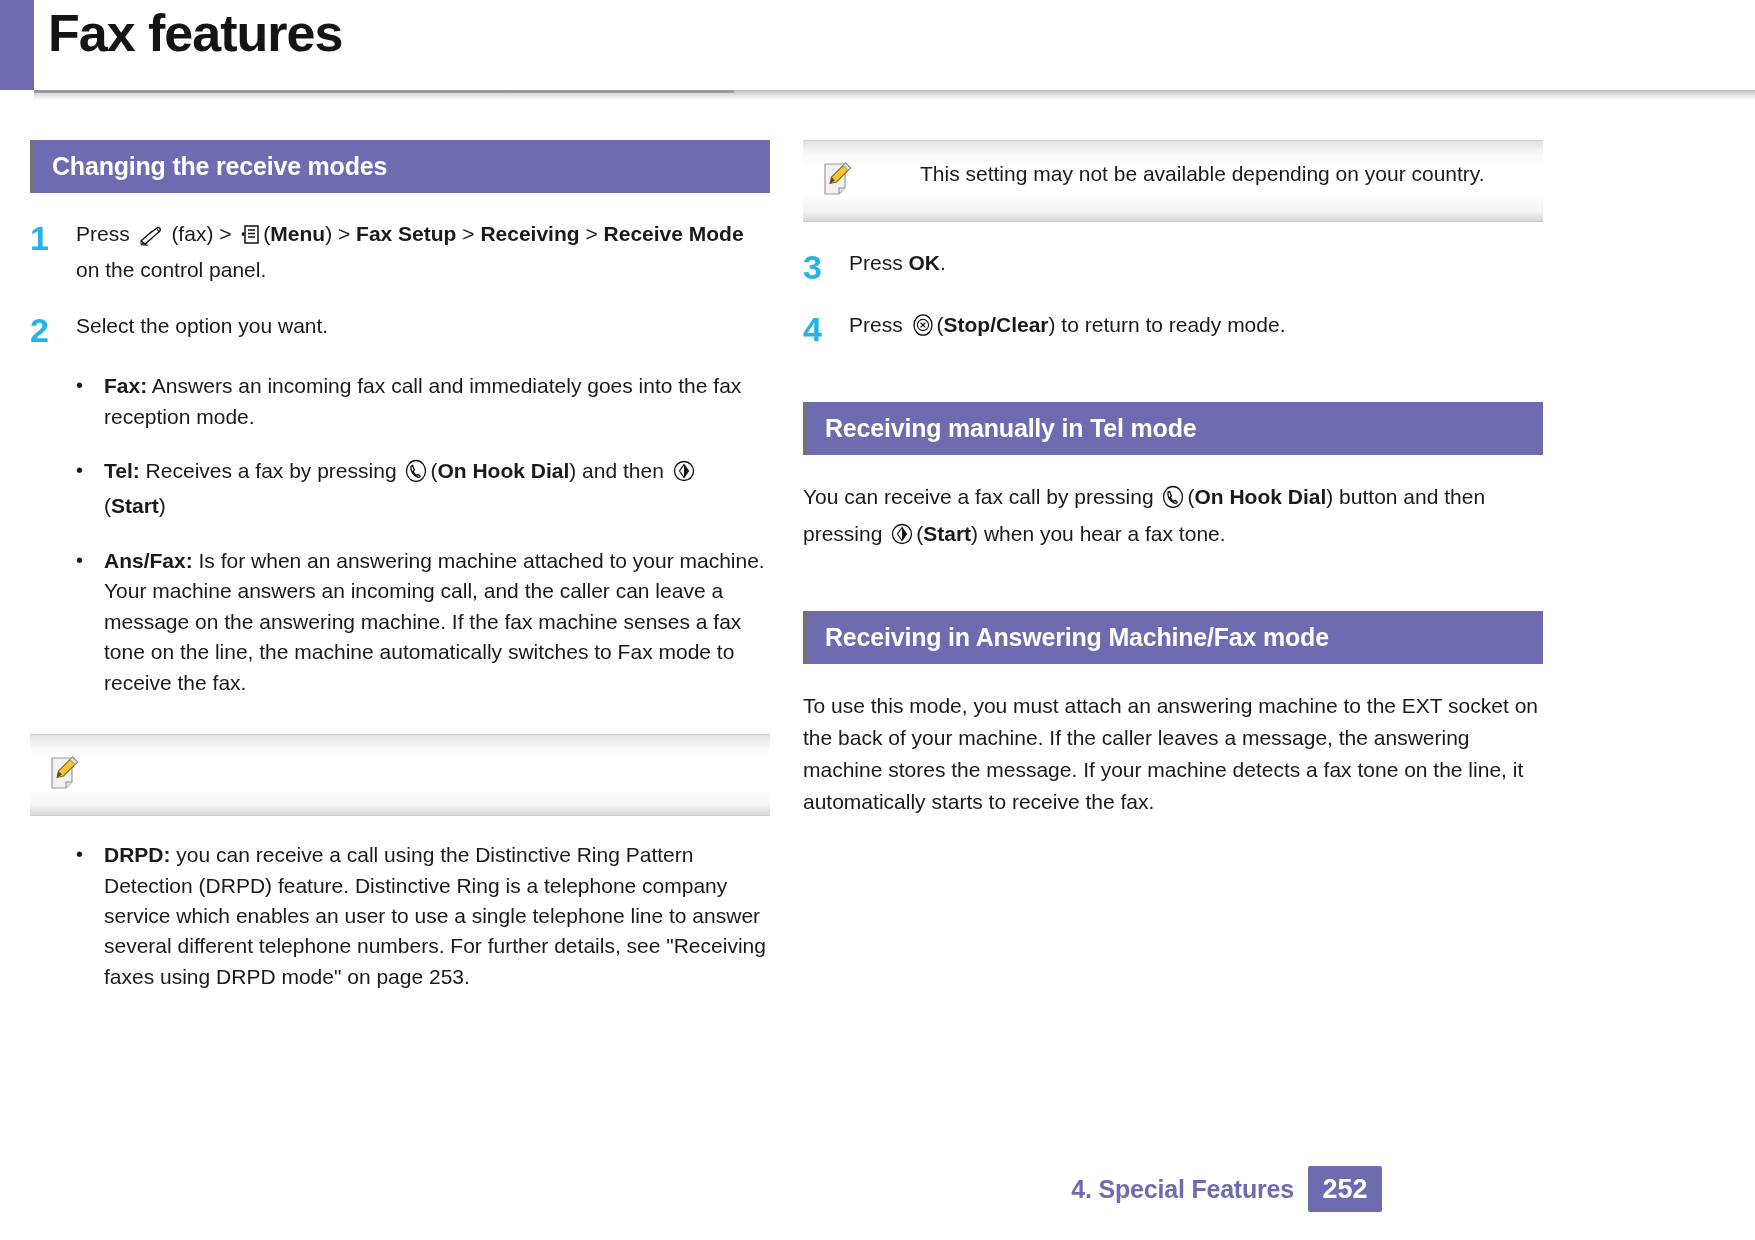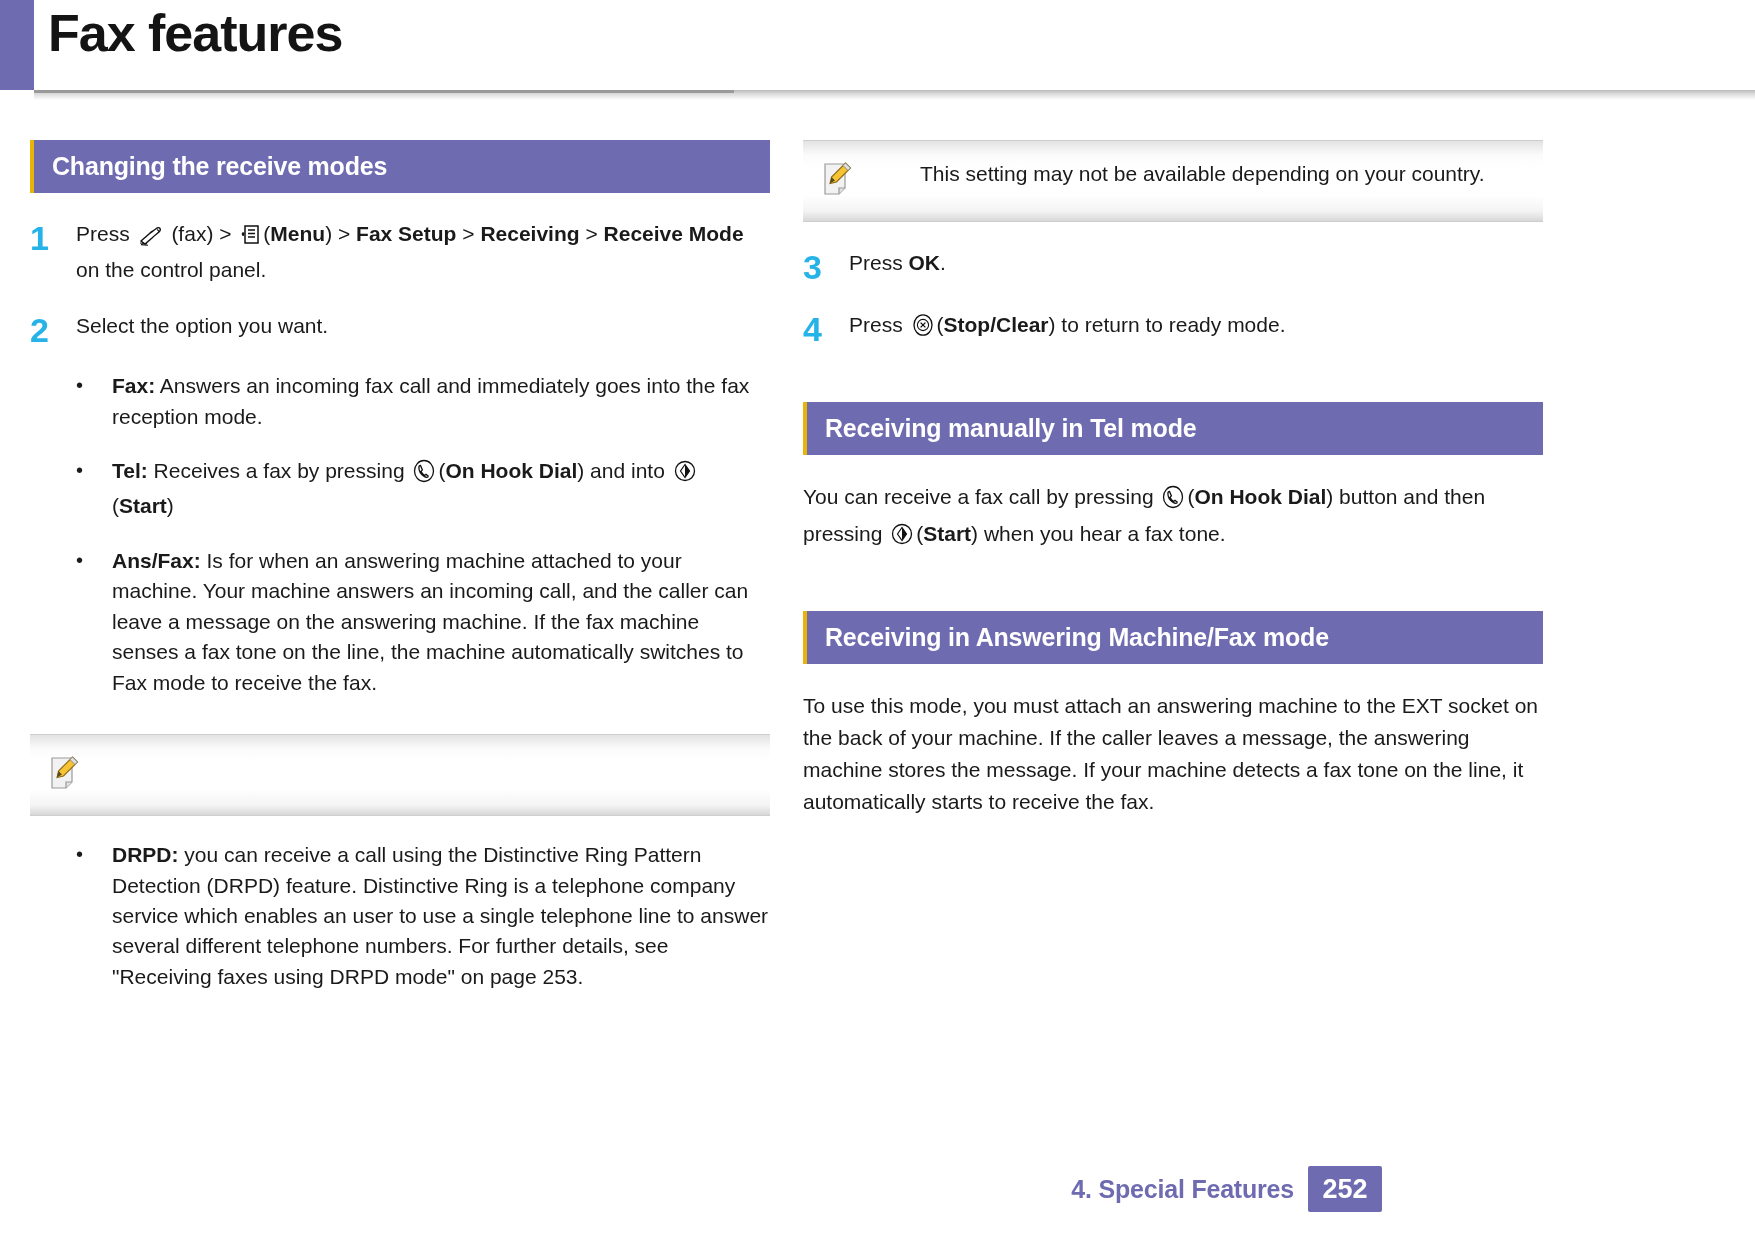--- a/index.html
+++ b/index.html
@@ -72,21 +72,21 @@
     background: #6f6bb0;
     color: #ffffff;
     font-size: 25px;
     font-weight: bold;
     padding: 13px 0 14px 18px;
     margin: 0;
     line-height: 1.05;
     letter-spacing: -0.2px;
   }
   .section-bar-wrap {
-    border-left: 4px solid #eab308;
+    border-left: 4px solid #737373;
   }
 
   
   .step {
     display: flex;
     align-items: flex-start;
     margin-top: 26px;
   }
   .step-num {
     color: #26b3e8;
@@ -112,21 +112,20 @@
   .bullet-dot {
     flex: 0 0 28px;
     font-size: 20px;
     line-height: 1.45;
     color: #1a1a1a;
   }
   .bullet-text {
     font-size: 21px;
     line-height: 1.45;
     flex: 1;
-    margin-left: 8px;
   }
 
   
   .note {
     position: relative;
     margin-top: 36px;
     padding: 18px 10px 20px 0;
     border-top: 1px solid #cdcdcd;
     border-bottom: 1px solid #cdcdcd;
     background: linear-gradient(to bottom,
@@ -255,21 +254,21 @@
 
   <div class="bullet">
     <div class="bullet-dot">•</div>
     <div class="bullet-text">
       <b>Tel:</b><span> Receives a fax by pressing </span>
       <span class="ico">
         <svg width="24" height="24" viewBox="0 0 24 24">
           <ellipse cx="12" cy="12" rx="9.5" ry="10.5" fill="none" stroke="#111" stroke-width="1.3"></ellipse>
           <path d="M8.5 6.5 q-1.6 0 -1.6 2 0 5.2 4.6 8.4 2 1.4 3.4 1.4 1.3 0 1.3-1.3 l-2.2-1.6 -1.6 1.1 q-2.4-1.8 -3.4-4.2 l1.4-1.4 Z" fill="none" stroke="#111" stroke-width="1.3"></path>
         </svg>
-      </span><span>(</span><b>On Hook Dial</b><span>) and into </span>
+      </span><span>(</span><b>On Hook Dial</b><span>) and then </span>
       <span class="ico">
         <svg width="24" height="24" viewBox="0 0 24 24">
           <circle cx="12" cy="12" r="9.5" fill="none" stroke="#111" stroke-width="1.3"></circle>
           <path d="M12 5.5 L16.5 12 L12 18.5 L7.5 12 Z" fill="none" stroke="#111" stroke-width="1.2"></path>
           <path d="M12 5.5 L16.5 12 L12 18.5 Z" fill="#111"></path>
         </svg>
       </span><br>
       <span>(</span><b>Start</b><span>)</span>
     </div>
   </div>

